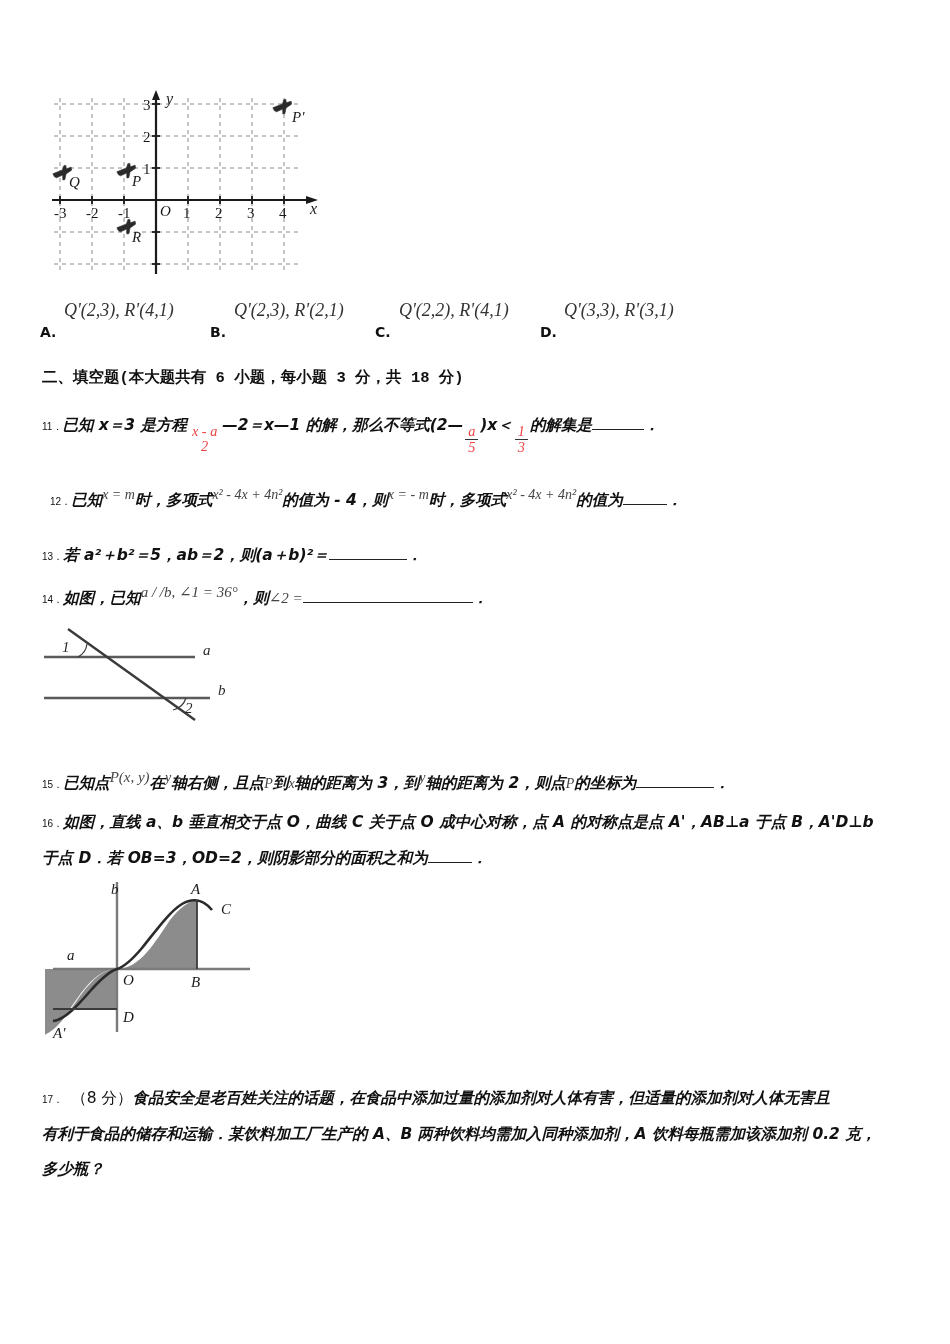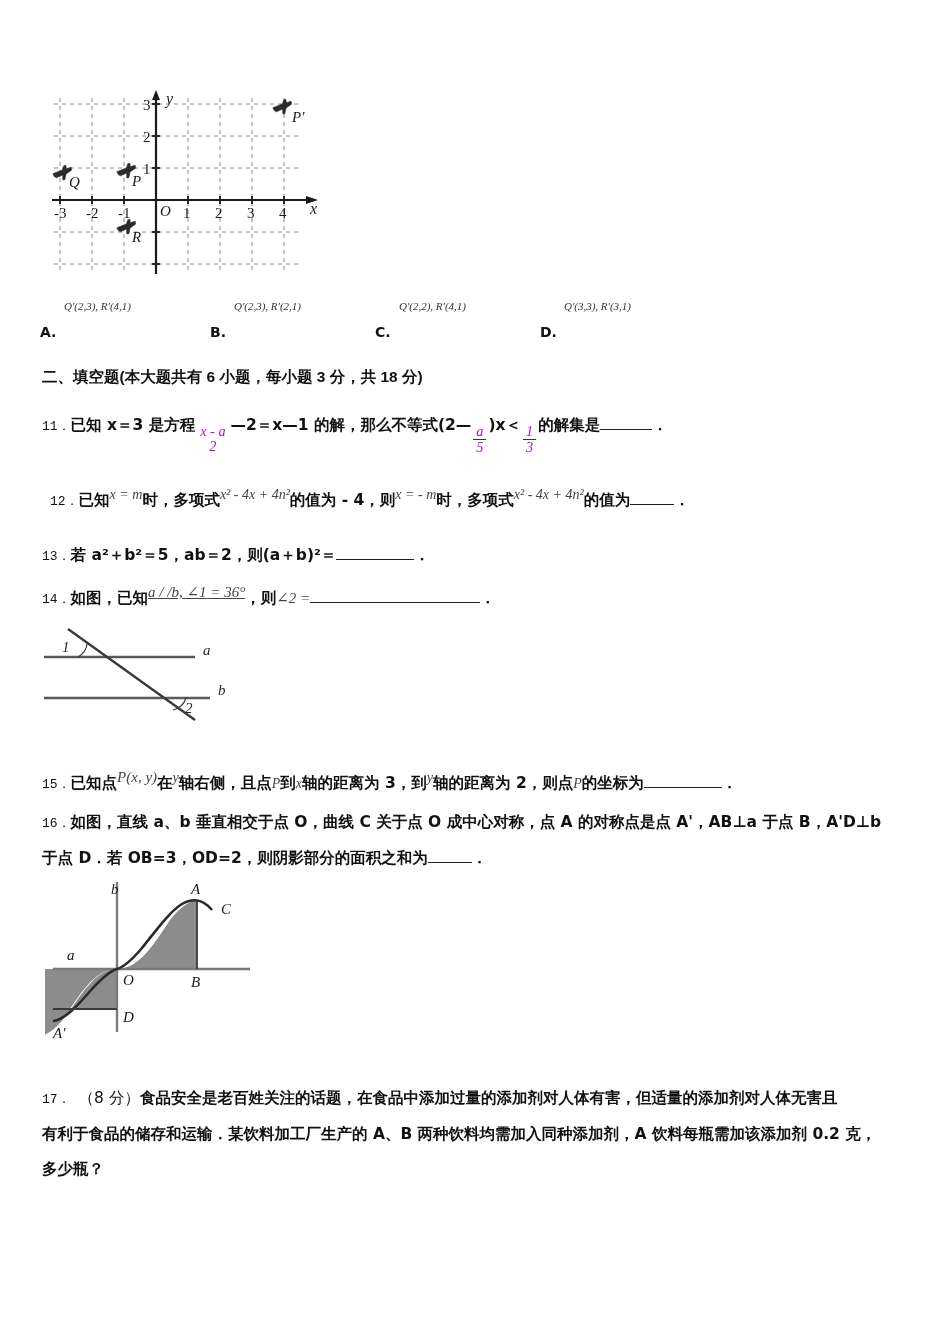--- a/index.html
+++ b/index.html
@@ -17,60 +17,60 @@
   }
   .page {
     position: absolute;
     left: 0; top: 0;
     width: 950px; height: 1344px;
   }
 
   
   .blk { position: absolute; }
   .cn  { font-family: "DejaVu Sans", "Liberation Sans", sans-serif; margin-left: 8px; }
-  .cnb { font-family: "DejaVu Sans", "Liberation Sans", sans-serif; font-weight: bold; }
+  .cnb { font-family: "DejaVu Sans", "Liberation Sans", sans-serif; font-weight: bold; font-style: italic; }
   .ital{ font-style: italic; font-family: "Liberation Serif","DejaVu Serif",serif; }
 
-  .qnum { font-family: Liberation Mono, monospace; font-size: 13px; }
+  .qnum { font-family: Liberation Sans, sans-serif; font-size: 10px; }
   .frac {
     display: inline-flex;
     flex-direction: column;
     align-items: center;
     vertical-align: -0.45em;
     margin: 0 2px;
     line-height: 1.02;
     font-size: 0.92em;
   }
   .frac .num { padding: 0 3px; }
   .frac .den { padding: 0 3px; }
   .frac.bar .den { border-top: 1px solid #333; }
-  .frac .num, .frac .den { font-style: italic; font-family:"Liberation Serif",serif; color:#a21caf;}
+  .frac .num, .frac .den { font-style: italic; font-family:"Liberation Serif",serif; color:#ef4444;}
 
   .blank-s { display:inline-block; border-bottom:1px solid #222; width:52px; }
   .blank-m { display:inline-block; border-bottom:1px solid #222; width:78px; }
   .blank-l { display:inline-block; border-bottom:1px solid #222; width:170px; }
   .blank-xs{ display:inline-block; border-bottom:1px solid #222; width:44px; }
 
   
   #choices-row { position:absolute; left:40px; top:300px; width:880px; height:42px; }
   .choice { position:absolute; top:0; height:42px; }
   .choice .lab {
     position:absolute; left:0; bottom:2px;
     font-family:"DejaVu Sans","Liberation Sans",sans-serif;
     font-weight:bold; font-size:14px;
   }
   .choice .expr {
     position:absolute; left:24px; top:0;
     font-family:"Liberation Serif","DejaVu Serif",serif;
-    font-style:italic; font-size:11px; color:#333; white-space:nowrap;
+    font-style:italic; font-size:18px; color:#333; white-space:nowrap;
   }
 
   
   .sect-head {
-    font-family:Liberation Sans, sans-serif;
+    font-family:Liberation Mono, monospace;
     font-weight:bold;
     font-size:15.5px;
   }
 
   
   .fig { position:absolute; }
 </style>
 </head>
 <body>
 
@@ -195,21 +195,21 @@
 
   <div class="blk" style="left:50px; top:487px; width:890px; font-size:15.5px;">
     <span class="qnum">12．</span><span class="cnb">已知</span><span class="ital" style="font-size:14px; vertical-align:super; color:#444;">x = m</span><span class="cnb">时，多项式</span><span class="ital" style="font-size:14px; vertical-align:super; color:#444;">x² - 4x + 4n²</span><span class="cnb">的值为 - 4，则</span><span class="ital" style="font-size:14px; vertical-align:super; color:#444;">x = - m</span><span class="cnb">时，多项式</span><span class="ital" style="font-size:14px; vertical-align:super; color:#444;">x² - 4x + 4n²</span><span class="cnb">的值为</span><span class="blank-xs"></span><span class="cnb">．</span>
   </div>
 
   <div class="blk" style="left:42px; top:545px; width:880px; font-size:15.5px;">
     <span class="qnum">13．</span><span class="cnb">若 a²＋b²＝5，ab＝2，则(a＋b)²＝</span><span class="blank-m"></span><span class="cnb">．</span>
   </div>
 
   <div class="blk" style="left:42px; top:583px; width:880px; font-size:15.5px;">
-    <span class="qnum">14．</span><span class="cnb">如图，已知</span><span class="ital" style="font-size:15px; vertical-align:super; color:#444;text-decoration:underline;">a / /b, ∠1 = 36°</span><span class="cnb">，则</span><span class="ital" style="font-size:15px; color:#444;">∠2 =</span><span class="blank-l"></span><span class="cnb">．</span>
+    <span class="qnum">14．</span><span class="cnb">如图，已知</span><span class="ital" style="font-size:15px; vertical-align:super; color:#444;">a / /b, ∠1 = 36°</span><span class="cnb">，则</span><span class="ital" style="font-size:15px; color:#444;">∠2 =</span><span class="blank-l"></span><span class="cnb">．</span>
   </div>
 
   <div class="fig" style="left:40px; top:622px; width:240px; height:115px;">
     <svg width="240" height="115" viewBox="0 0 240 115">
 
       <line x1="4" y1="35" x2="155" y2="35" stroke="#5a5a5a" stroke-width="2.6"></line>
 
       <line x1="4" y1="76" x2="170" y2="76" stroke="#5a5a5a" stroke-width="2.6"></line>
 
       <line x1="28" y1="7" x2="155" y2="98" stroke="#3a3a3a" stroke-width="2.4"></line>

